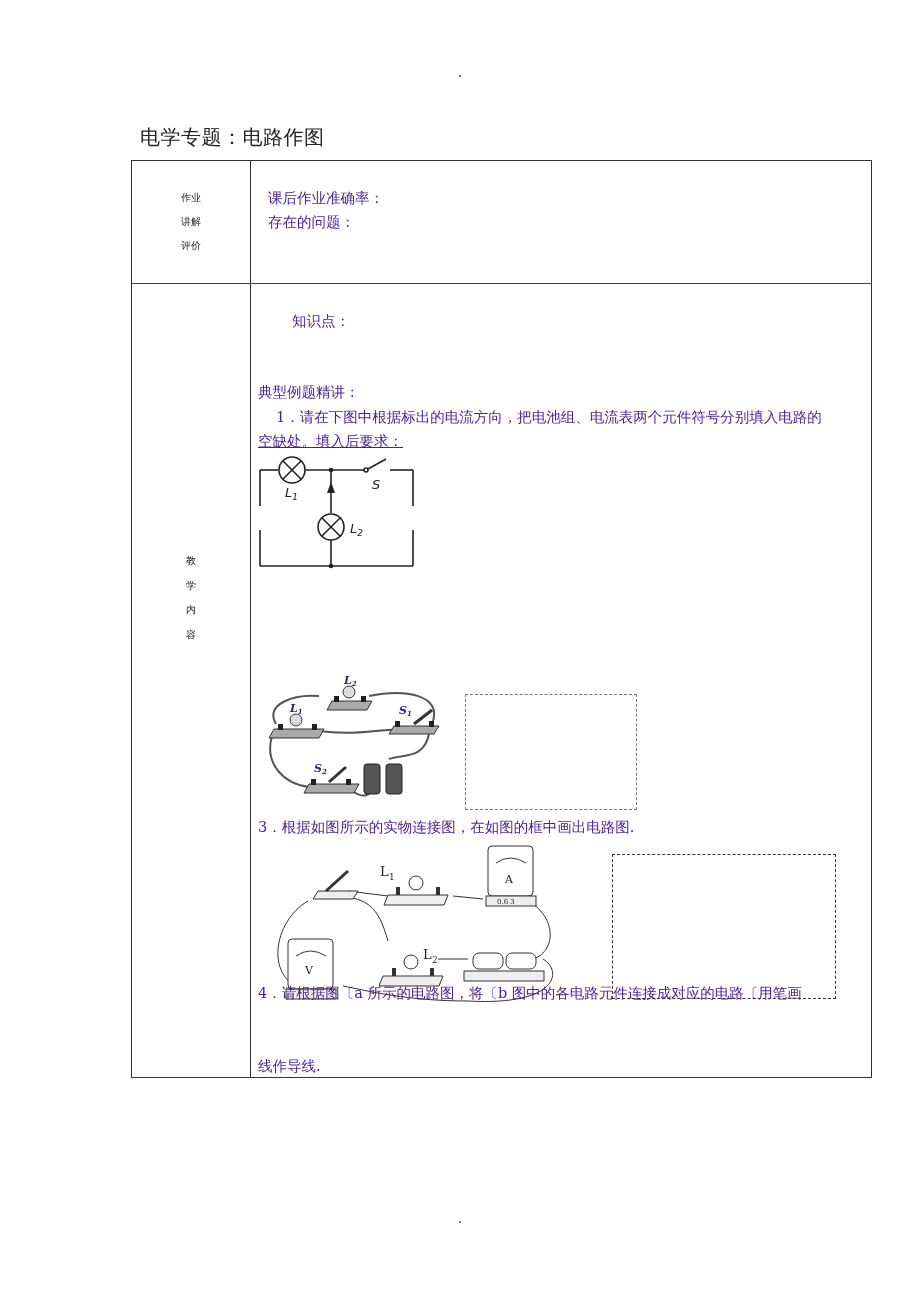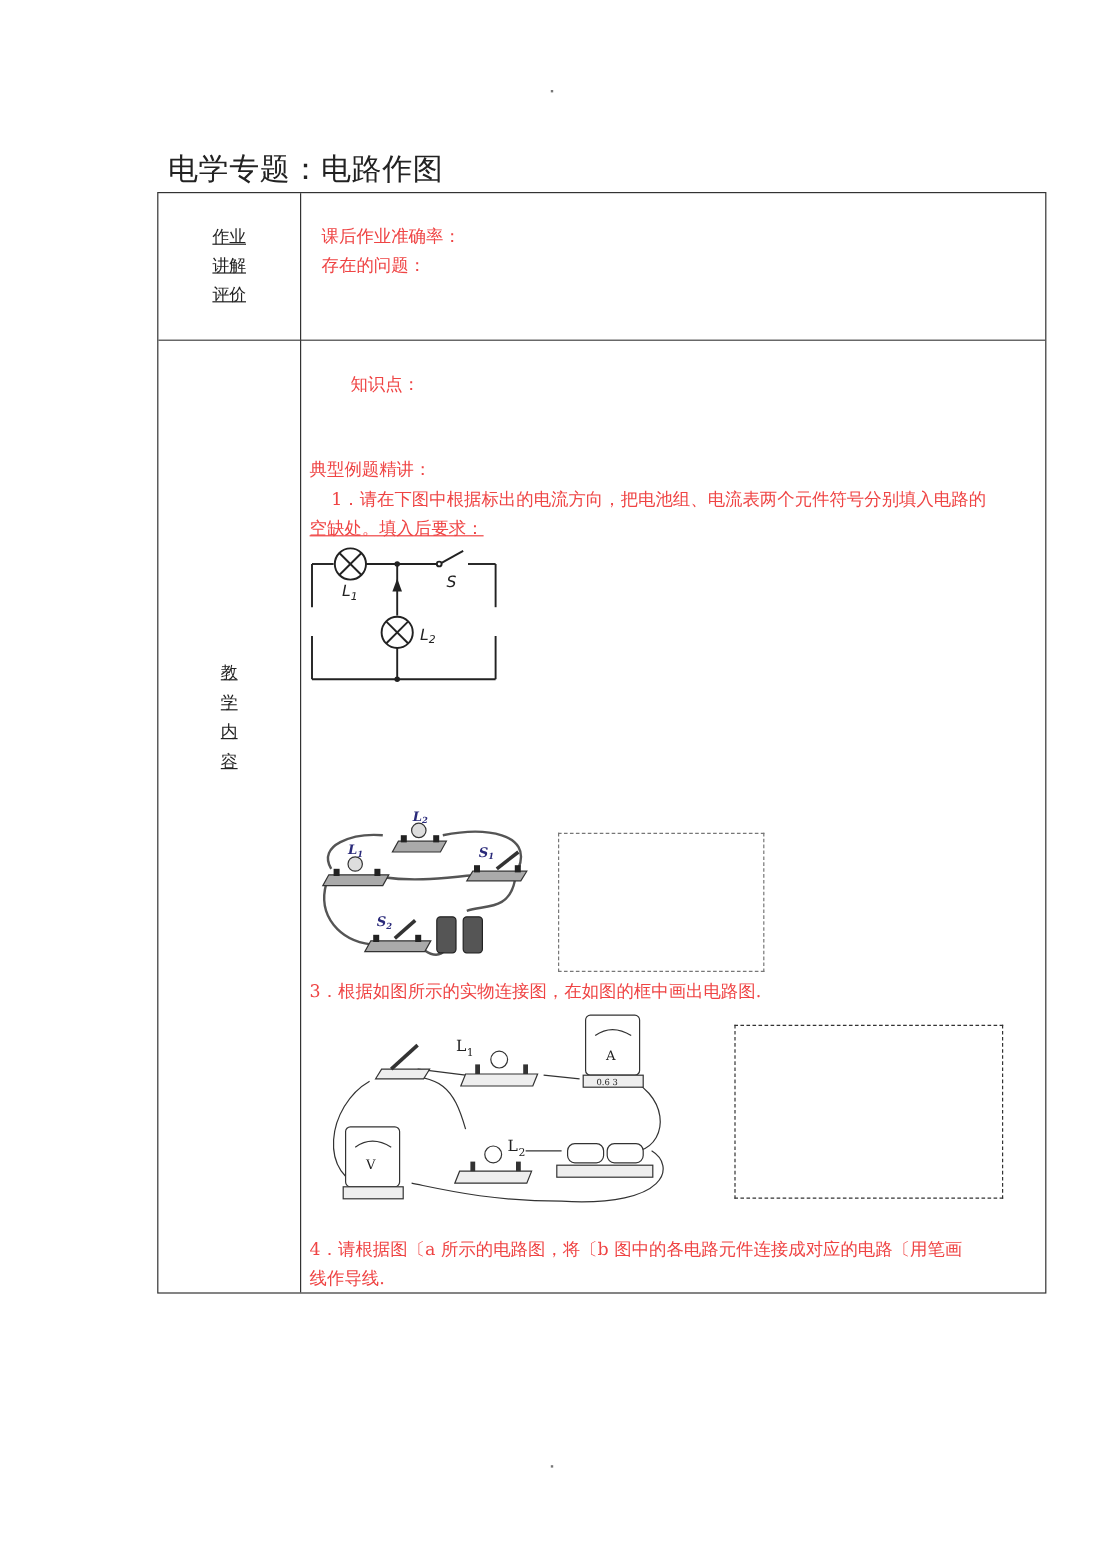--- a/index.html
+++ b/index.html
@@ -1,26 +1,26 @@
 <!DOCTYPE html>
 <html><head>
 <meta charset="utf-8">
 <style>
   html, body { margin: 0; padding: 0; background: #ffffff; }
   body { width: 920px; height: 1302px; position: relative; overflow: hidden;
          font-family: "DejaVu Serif", "Liberation Serif", serif; color: #111; }
   .dot { position: absolute; width: 2px; height: 2px; background: #777; }
-  .title { position: absolute; left: 140px; top: 124px; font-size: 25px; letter-spacing: 0.5px;
+  .title { position: absolute; left: 140px; top: 124px; font-size: 20px; letter-spacing: 0.5px;
            font-family: "DejaVu Sans", "Liberation Sans", sans-serif; color: #222; }
   .tbl { position: absolute; left: 131px; top: 160px; width: 741px; height: 918px;
          border: 1px solid #333; box-sizing: border-box; }
   .vline { position: absolute; left: 118px; top: 0; width: 1px; height: 100%; background: #333; }
   .hline { position: absolute; left: 0; top: 122px; width: 100%; height: 1px; background: #444; }
-  .lbl { position: absolute; font-size: 14px; line-height: 24px; text-align: center; color: #222; text-decoration: underline; }
-  .txt { position: absolute; font-size: 14.5px; line-height: 24px; color: #ef4444; white-space: nowrap; }
+  .lbl { position: absolute; font-size: 10px; line-height: 24px; text-align: center; color: #222; }
+  .txt { position: absolute; font-size: 14.5px; line-height: 24px; color: #4c1d95; white-space: nowrap; }
   .it { font-style: italic; }
   .sub { font-size: 9px; vertical-align: -2px; }
   .dashbox { position: absolute; box-sizing: border-box; }
   svg { position: absolute; overflow: visible; }
 </style>
 </head>
 <body>
 
 <div class="dot" style="left:459px; top:75px;"></div>
 <div class="dot" style="left:459px; top:1221px;"></div>
@@ -177,15 +177,15 @@
       <text x="155" y="118">L</text>
       <text x="164" y="122" font-size="9">2</text>
       <text x="237" y="42" font-size="11">A</text>
       <text x="229" y="63" font-size="7">0.6  3</text>
       <text x="37" y="133" font-size="11">V</text>
     </g>
   </svg>
 
   <div class="dashbox" style="left:480px; top:693px; width:224px; height:145px; border:1.5px dashed #333;"></div>
 
-  <div class="txt" style="left:126px; top:869px;text-align:right;">4．请根据图〔a 所示的电路图，将〔b 图中的各电路元件连接成对应的电路〔用笔画</div>
+  <div class="txt" style="left:126px; top:820px;text-align:right;">4．请根据图〔a 所示的电路图，将〔b 图中的各电路元件连接成对应的电路〔用笔画</div>
   <div class="txt" style="left:126px; top:893px;">线作导线.</div>
 </div>
 
 </body></html>

